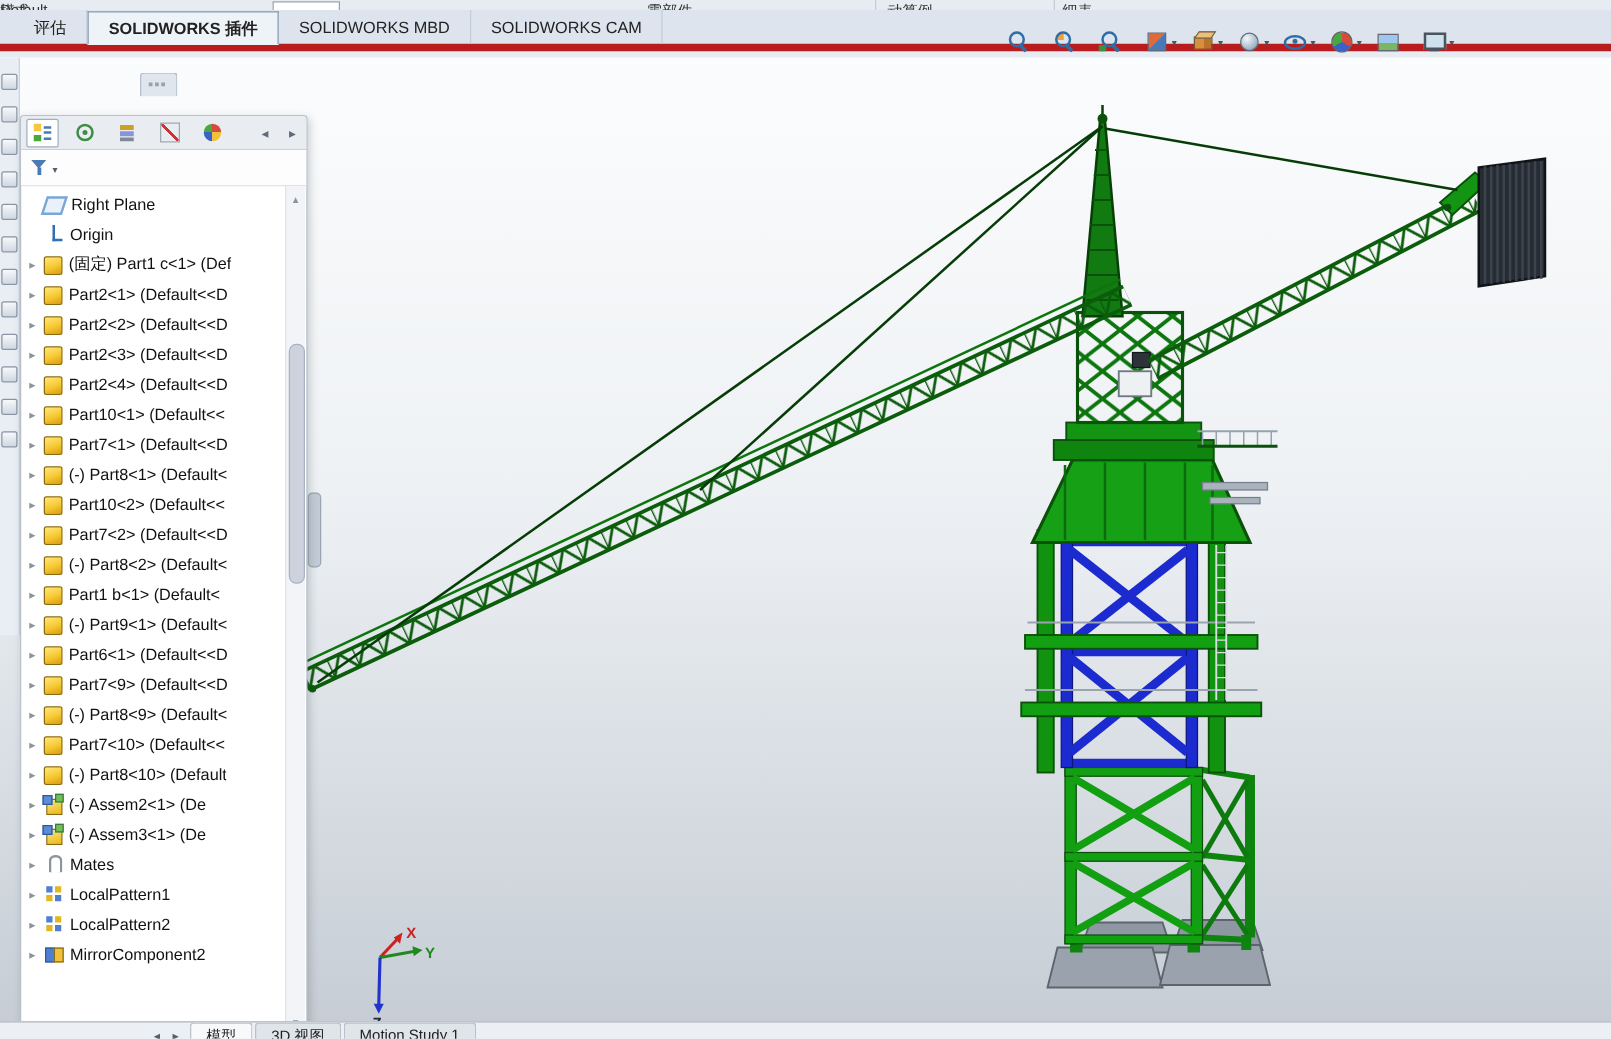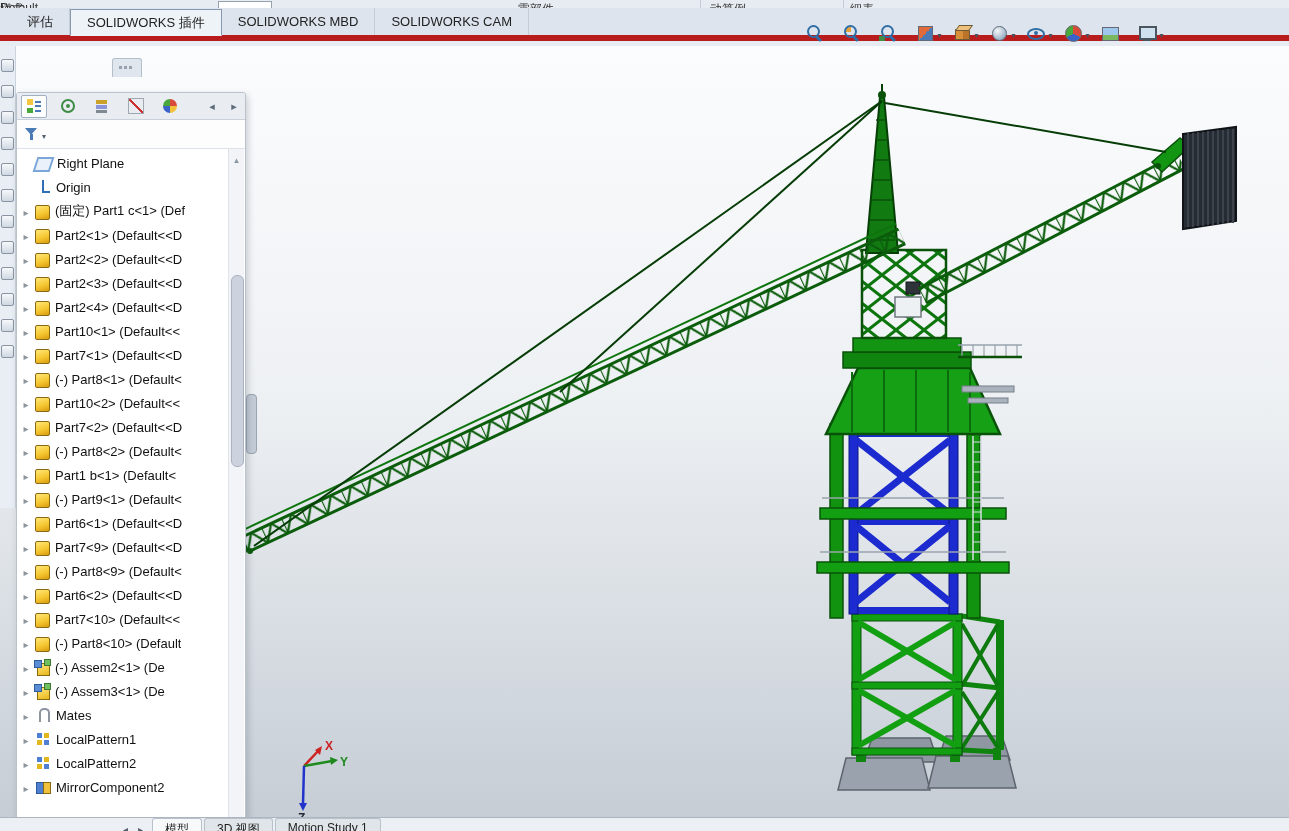--- a/index.html
+++ b/index.html
@@ -25,21 +25,21 @@
   .clip-caret::before{content:"▾";font-size:8px;color:#55606c;}
   .top-strip .vsep{position:absolute;top:0;width:1px;height:19px;background:#c4ccd6;}
   .vsep.s1{left:700px}.vsep.s2{left:843px}
   
   .tab-row{
     position:absolute;left:0;top:8px;width:1289px;height:27px;
     background:#dde4ed;border-bottom:6px solid #b91c1c;z-index:40;display:flex;align-items:stretch;padding-left:11px;
   }
   .cmtab{display:flex;align-items:center;padding:0 16px;font-size:13px;color:#222;
     border-right:1px solid #c3ccd7;cursor:default;}
-  .cmtab.active{background:#eef3f8;border:1px solid #8598b0;border-bottom:1px solid #eef3f8;margin:1px 0 -1px 0;}
+  .cmtab.active{background:#eef3f8;border:1px solid #8598b0;border-bottom:1px solid #eef3f8;margin:1px 0 -1px 0;font-weight:bold;}
   
   .hud-bar{position:absolute;left:800px;top:21px;height:24px;display:flex;align-items:center;z-index:41;}
   .hud{display:inline-flex;align-items:center;height:24px;padding:0 4px;border-radius:3px;}
   .hud-icon{width:20px;height:20px;position:relative;display:inline-block;}
   .hud-caret{width:9px;text-align:center;}
   .hud-caret::before{content:"▾";font-size:8px;color:#4a5560;}
   .hud-icon.zoom-to-fit::before,.hud-icon.zoom-to-area::before,.hud-icon.previous-view::before{
     content:"";position:absolute;left:3px;top:2px;width:9px;height:9px;border:2px solid #2e6da6;border-radius:50%;}
   .hud-icon.zoom-to-fit::after,.hud-icon.zoom-to-area::after,.hud-icon.previous-view::after{
     content:"";position:absolute;left:13px;top:12px;width:7px;height:3px;background:#2e6da6;border-radius:1px;
@@ -547,25 +547,20 @@
           <span class="ticon part"></span>
           <span class="tlabel">Part7&lt;9&gt; (Default&lt;&lt;D</span>
         </div>
 
         <div class="trow">
           <span class="tw"></span>
           <span class="ticon part"></span>
           <span class="tlabel">(-) Part8&lt;9&gt; (Default&lt;</span>
         </div>
 
-        <div class="trow">
-          <span class="tw"></span>
-          <span class="ticon part"></span>
-          <span class="tlabel">Part6&lt;2&gt; (Default&lt;&lt;D</span>
-        </div>
 
         <div class="trow">
           <span class="tw"></span>
           <span class="ticon part"></span>
           <span class="tlabel">Part7&lt;10&gt; (Default&lt;&lt;</span>
         </div>
 
         <div class="trow">
           <span class="tw"></span>
           <span class="ticon part"></span>

